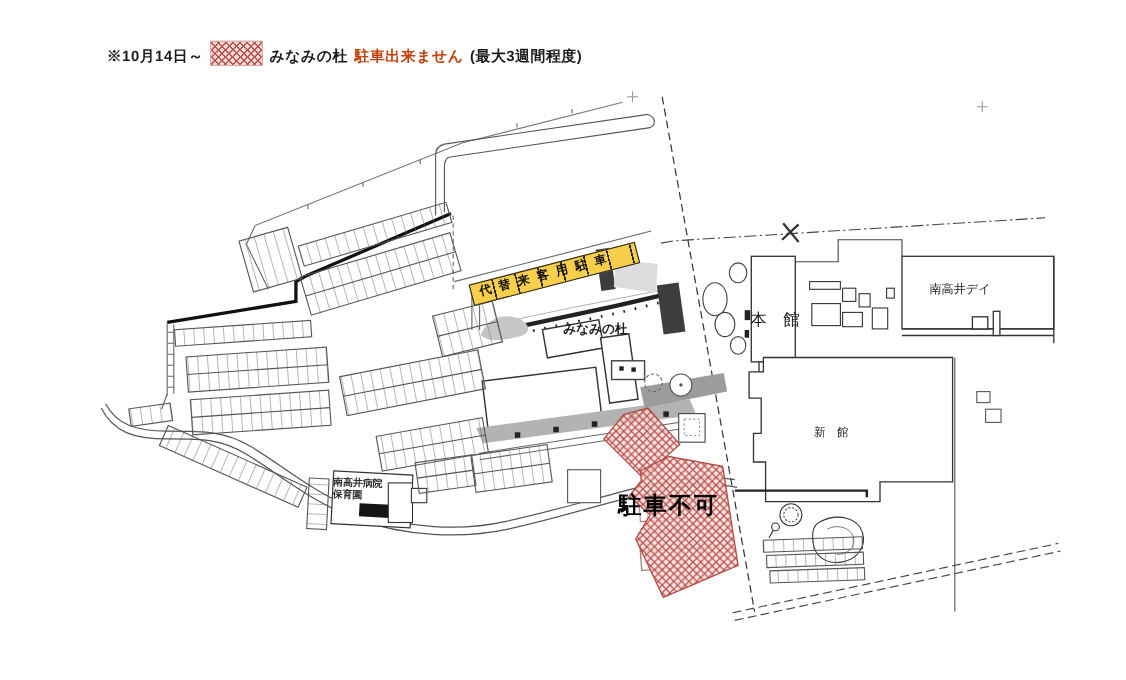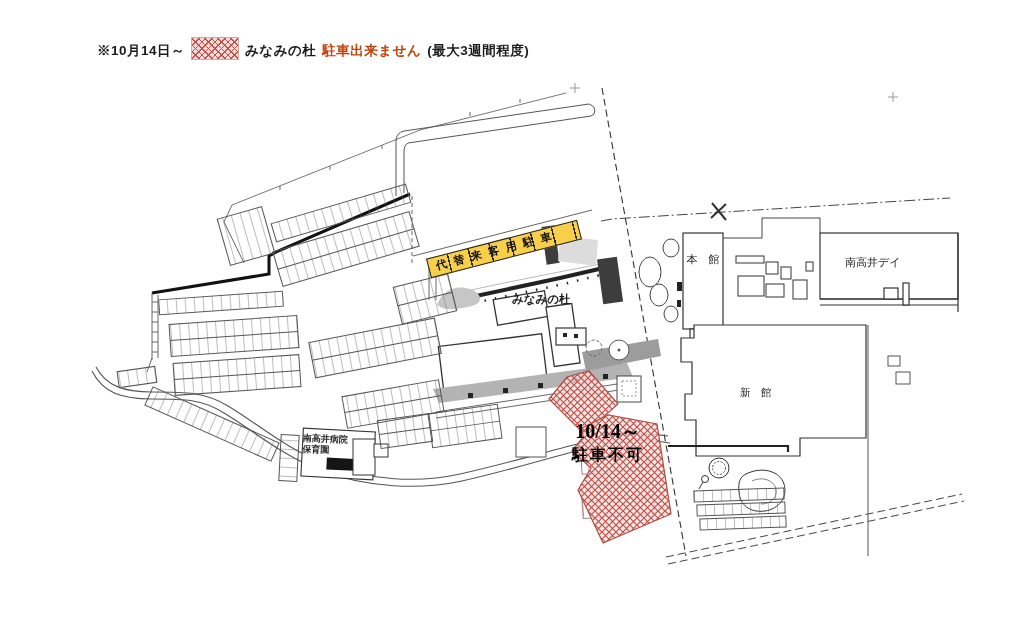--- a/index.html
+++ b/index.html
@@ -15,28 +15,28 @@
         border:1px solid #d9a7a2;}
   .note .red{color:#c2410c;}
   .lbl{position:absolute;color:#1d1d1d;white-space:nowrap;}
   .band{position:absolute;left:426px;top:239px;width:156px;height:20px;
         transform:rotate(-14.5deg);background-color:#f8cf4a;
         background-image:repeating-linear-gradient(90deg,transparent 0 20px,#2a2a2a 20px 21.5px);
         border:1.2px solid #222;box-sizing:border-box;
         font-size:11px;font-weight:700;color:#111;letter-spacing:7px;
         line-height:17px;padding-left:7px;overflow:hidden;}
   .minami{left:512px;top:292px;font-size:11.5px;font-weight:bold;}
-  .honkan{left:682px;top:252px;width:42px;text-align:center;font-size:11px;}
+  .honkan{left:682px;top:281px;width:42px;text-align:center;font-size:15px;}
   .day{left:845px;top:255px;font-size:11px;font-family:Liberation Mono, monospace;}
   .shinkan{left:740px;top:386px;font-size:10.5px;text-align:right;}
   .nursery{left:303px;top:433px;font-size:9px;line-height:1.25;font-weight:700;color:#2a2a2a;
            transform:rotate(2deg);transform-origin:left top;}
   .closed{font-family:"Liberation Serif",serif;font-weight:700;color:#000;text-align:center;}
   .closed-date{left:556px;top:418px;width:104px;font-size:20px;}
-  .closed-text{left:546px;top:445px;width:124px;font-size:16px;letter-spacing:2px;}
+  .closed-text{left:546px;top:445px;width:124px;font-size:21px;letter-spacing:2px;}
 </style>
 </head>
 <body>
 
 <div class="stage">
 
 <svg width="1024" height="618" viewBox="0 0 1024 618">
   <defs>
     <pattern id="pv" width="9" height="80" patternUnits="userSpaceOnUse">
       <path d="M0 0V80" stroke="#6a6a6a" stroke-width="0.9"></path>
@@ -276,16 +276,15 @@
 
 <div class="band">代替来客用駐車</div>
 <div class="lbl minami">みなみの杜</div>
 <div class="lbl honkan">本　館</div>
 <div class="lbl day">南高井デイ</div>
 <div class="lbl shinkan">新　館</div>
 <div class="lbl nursery">
   <div>南高井病院</div>
   <div>保育園</div>
 </div>
-<div class="lbl closed closed-date">10/14～</div>
 <div class="lbl closed closed-text">駐車不可</div>
 
 </div>
 
 </body></html>

